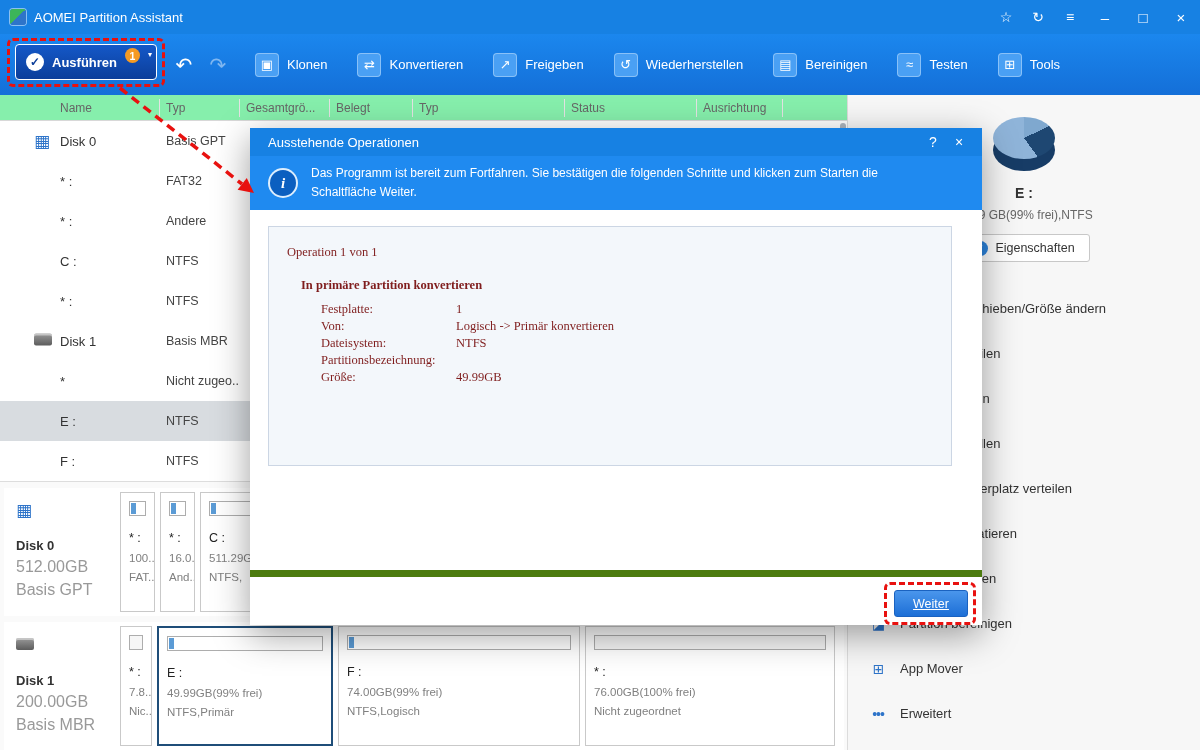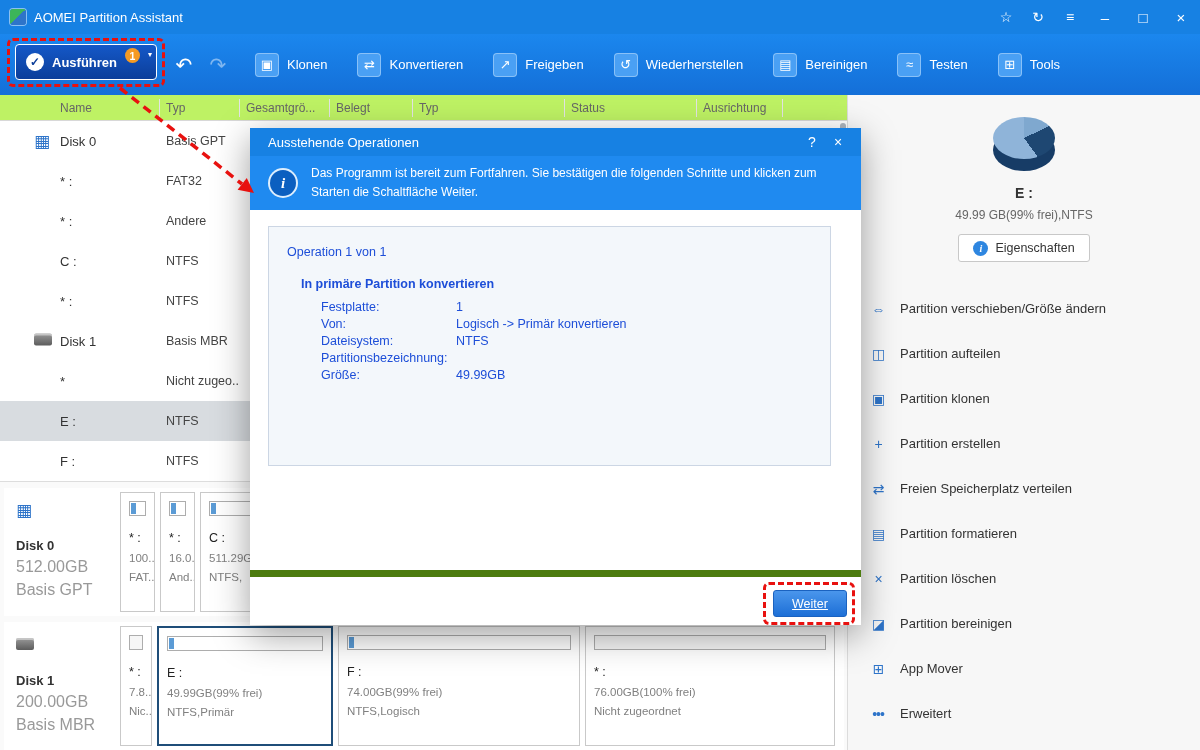--- a/index.html
+++ b/index.html
@@ -42,21 +42,21 @@
                display:flex; align-items:center; justify-content:center; font-size:13px;
                box-shadow:inset 0 0 0 1px rgba(255,255,255,.35); }
   .tool-label { font-size:13px; }
 
   
   .content { position:absolute; left:0; top:95px; width:1200px; height:655px; display:flex; }
   .left { position:relative; width:848px; height:655px; background:#fff; border-right:1px solid #dcdcdc; overflow:hidden; }
 
   .thead { position:absolute; left:0; top:0; width:964px; height:26px; display:grid;
            grid-template-columns:160px 80px 90px 83px 152px 132px 86px 1fr;
-           align-items:center; border-bottom:1px solid #d8d8d8; background:#bef264; }
+           align-items:center; border-bottom:1px solid #d8d8d8; background:#86efac; }
   .th { font-size:12px; color:#666; padding-left:6px; border-right:1px solid #e3e3e3; height:18px; line-height:18px;
         white-space:nowrap; overflow:hidden; }
   .th.first { padding-left:60px; }
   .th-iconcell { display:flex; align-items:center; justify-content:center; }
   .view-ic { color:#2e74c9; font-size:15px; font-weight:bold; }
 
   .rows { position:absolute; left:0; top:26px; width:848px; }
   .trow { height:40px; display:grid; grid-template-columns:160px 80px 90px 83px 152px 132px 86px 1fr; align-items:center; }
   .trow.sel { background:#d8dce0; }
   .td-name { padding-left:60px; font-size:13px; color:#333; position:relative; white-space:nowrap; }
@@ -98,33 +98,33 @@
   .props-ic { width:15px; height:15px; border-radius:50%; background:#2e86e0; color:#fff; font-size:10px;
               font-style:italic; font-weight:bold; font-family:"Liberation Serif","DejaVu Serif",serif;
               display:flex; align-items:center; justify-content:center; }
   .props-label { font-size:12.5px; color:#333; }
   .side-menu { margin-top:24px; }
   .menu-item { height:45px; display:flex; align-items:center; padding-left:20px; gap:12px; }
   .menu-glyph { width:20px; text-align:center; color:#2e74c9; font-size:14px; letter-spacing:-1px; }
   .menu-label { font-size:13px; color:#333; white-space:nowrap; }
 
   
-  .modal { position:absolute; left:250px; top:128px; width:611px; height:497px; background:#fff;
+  .modal { position:absolute; left:250px; top:128px; width:732px; height:497px; background:#fff;
            box-shadow:0 10px 34px rgba(0,0,0,.38); z-index:50; }
   .m-head { height:28px; background:#1781e3; color:#fff; display:flex; align-items:center; padding:0 10px 0 18px; }
   .m-title { flex:1; font-size:13px; }
   .m-hbtn { width:26px; height:28px; display:flex; align-items:center; justify-content:center; color:#fff; font-size:14px; }
   .m-banner { height:54px; background:#1f8af0; display:flex; align-items:center; gap:15px; padding:0 24px 0 20px; }
   .info-circ { flex:none; width:26px; height:26px; border-radius:50%; background:#0b5fc0; color:#fff;
                font-size:15px; font-weight:bold; font-style:italic; font-family:"Liberation Serif","DejaVu Serif",serif;
                display:flex; align-items:center; justify-content:center; box-shadow:0 0 0 2px rgba(255,255,255,.85); }
   .banner-text { color:#fff; font-size:12px; line-height:1.55; max-width:606px; }
   .m-body { position:relative; height:360px; }
   .op-panel { position:absolute; left:18px; right:30px; top:16px; height:240px; background:#f3f7fb;
-              border:1px solid #ccd6e4; padding:18px 0 0 18px; font-size:12.5px; color:#1d4ed8; }
+              border:1px solid #ccd6e4; padding:18px 0 0 18px; font-size:12.5px; color:#7f1d1d;font-family:Liberation Serif, serif; }
   .op-count { margin-bottom:18px; }
   .op-title { font-weight:bold; margin-left:14px; margin-bottom:8px; }
   .field { display:flex; margin-left:34px; line-height:17px; }
   .f-label { width:135px; }
   .estimate { position:absolute; left:20px; top:312px; font-size:12.5px; color:#333; }
   .m-foot { position:absolute; left:0; right:0; bottom:0; height:55px; border-top:7px solid #4d7c0f;text-decoration:underline; }
   .weiter-btn { position:absolute; right:14px; top:13px; width:74px; height:27px;
                 background:linear-gradient(#4a96ec,#1d6fd6); border:1px solid #1a62c0; border-radius:3px;
                 color:#fff; font-size:12.5px; text-decoration:underline;
                 display:flex; align-items:center; justify-content:center; }

